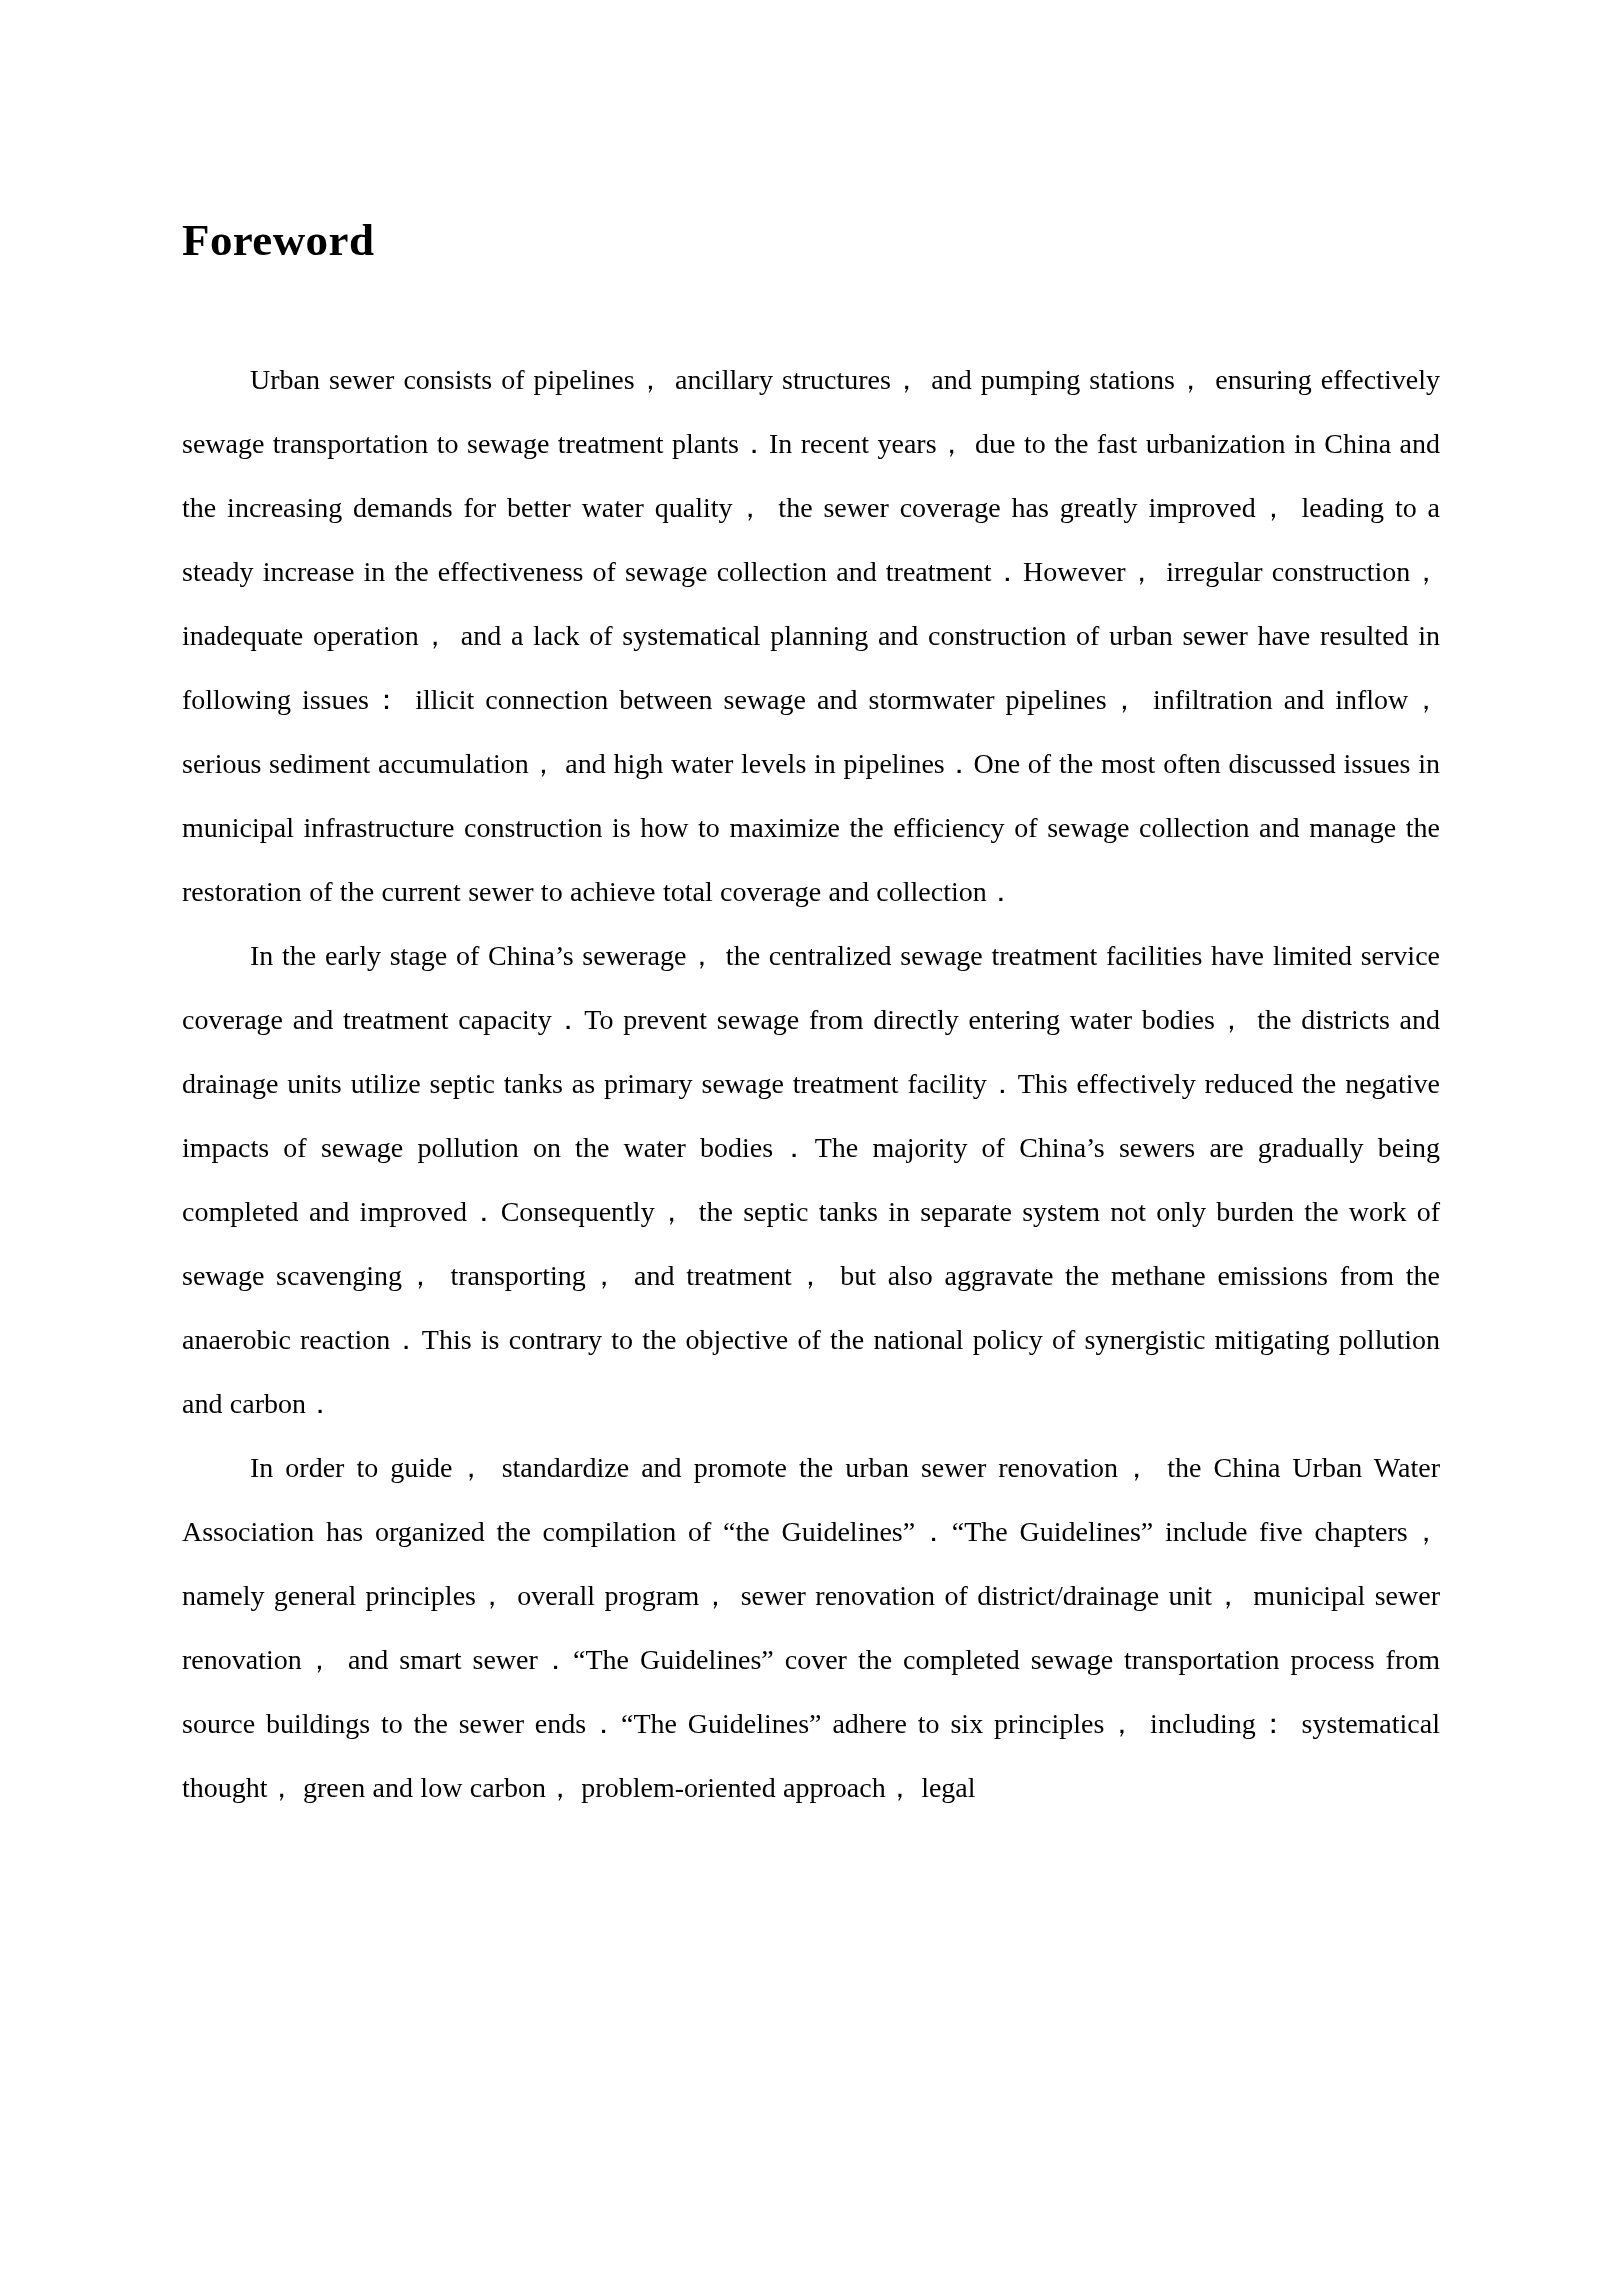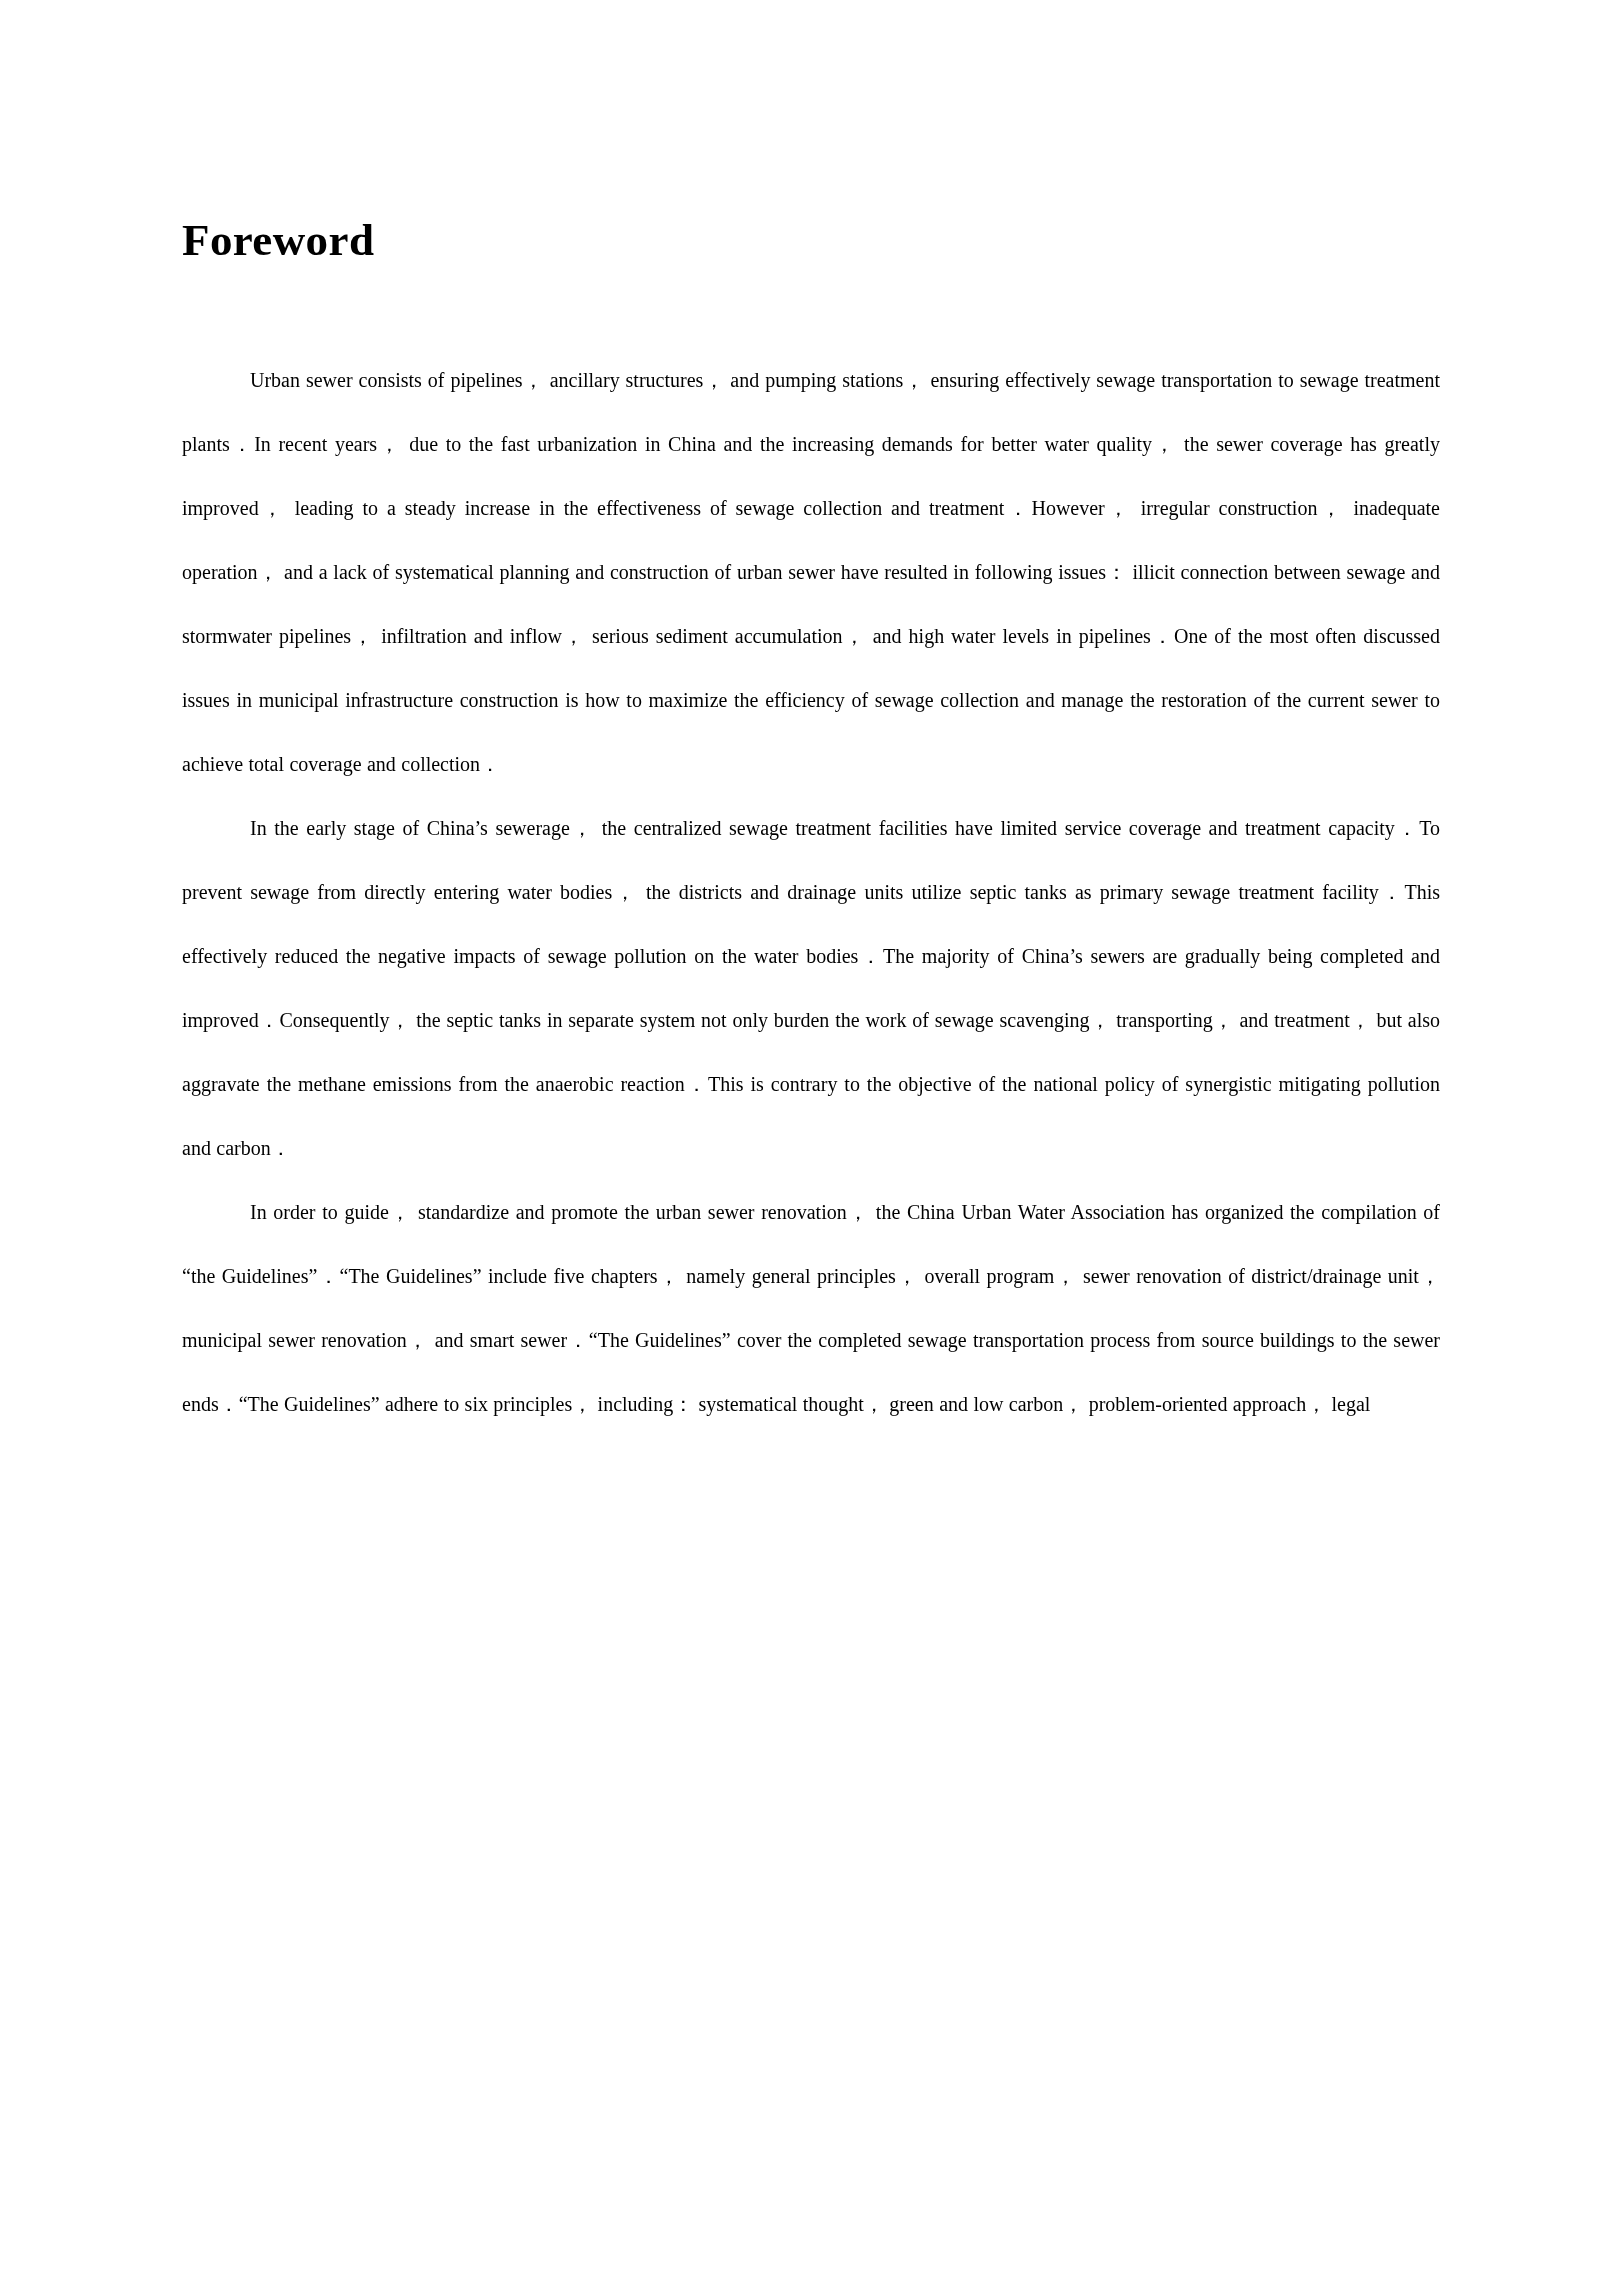--- a/index.html
+++ b/index.html
@@ -32,21 +32,21 @@
     margin: 0;
     padding-top: 216px;
     letter-spacing: 0.4px;
     font-family: "Liberation Serif", "DejaVu Serif", serif;
   }
   .body-block {
     margin-top: 82px;
   }
   p.para {
     margin: 0;
-    font-size: 20px;
+    font-size: 28px;
     line-height: 64px;
     text-align: justify;
     text-justify: inter-word;
     text-indent: 68px;
     word-spacing: 0.4px;
     hyphens: none;
     -webkit-hyphens: none;
   }
   p.para:last-child {
     text-align: justify;

